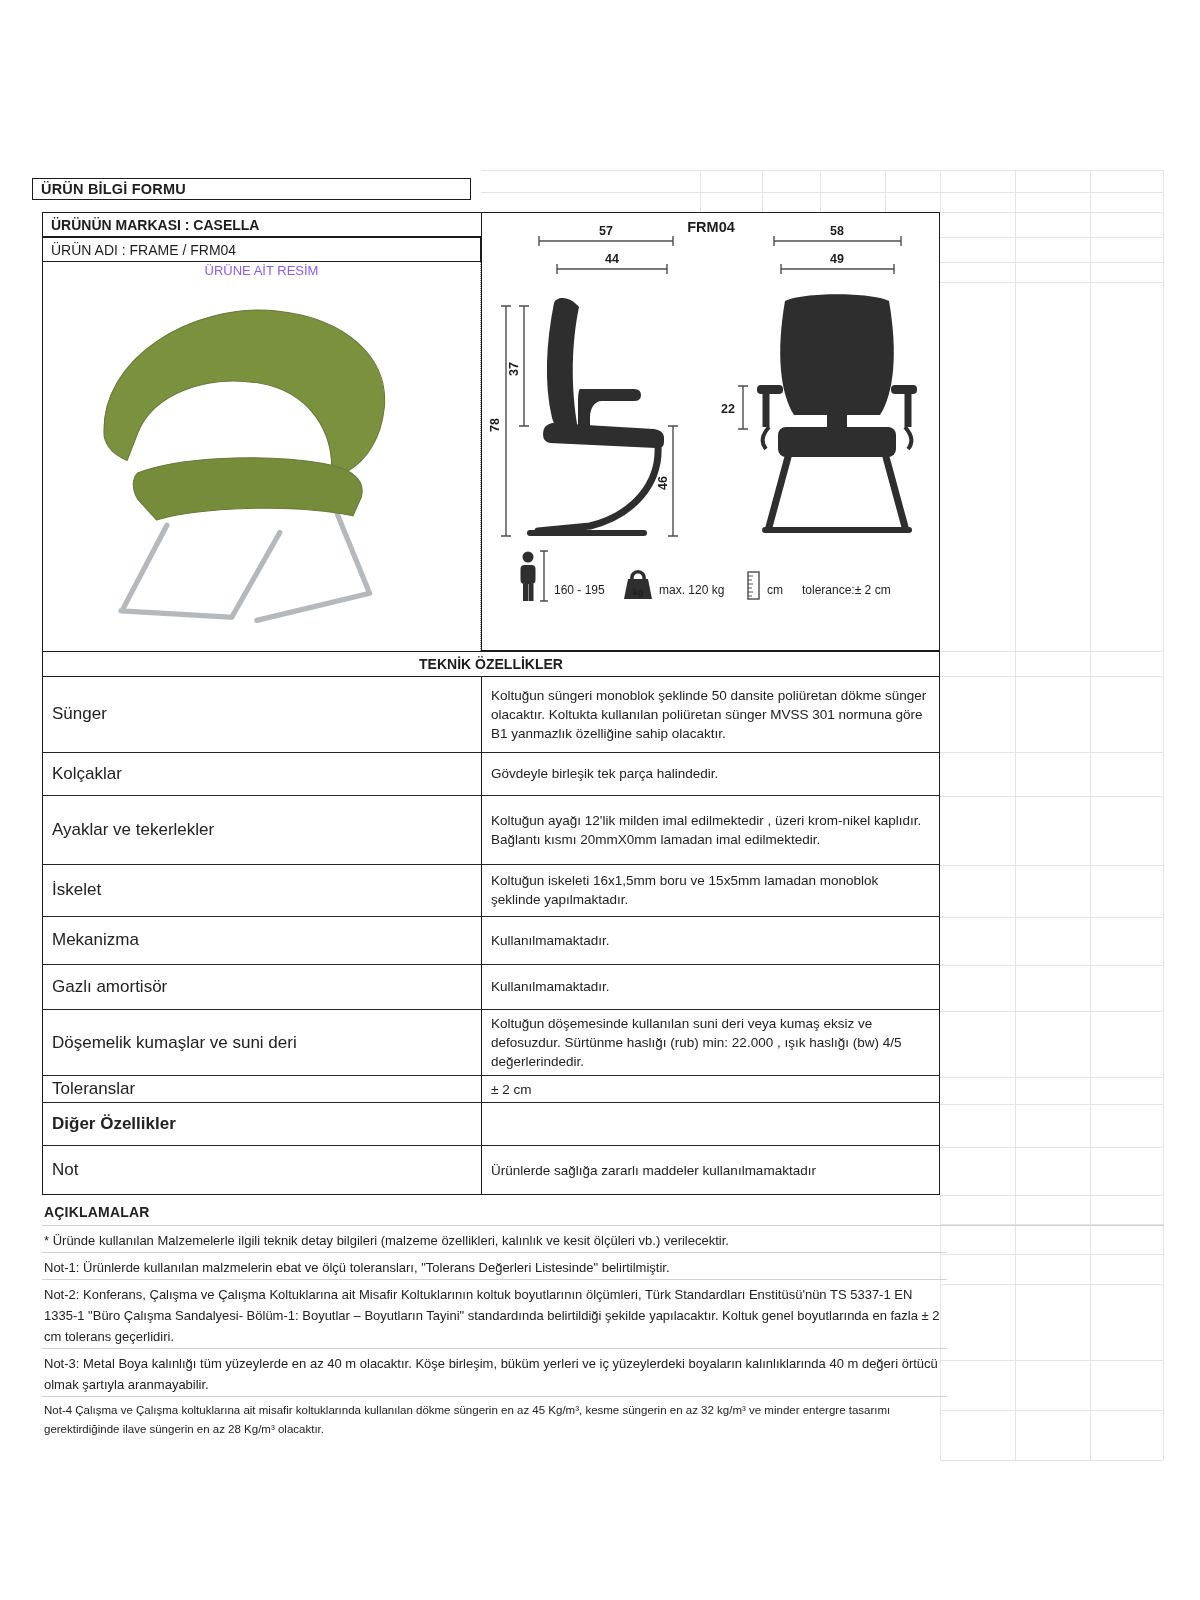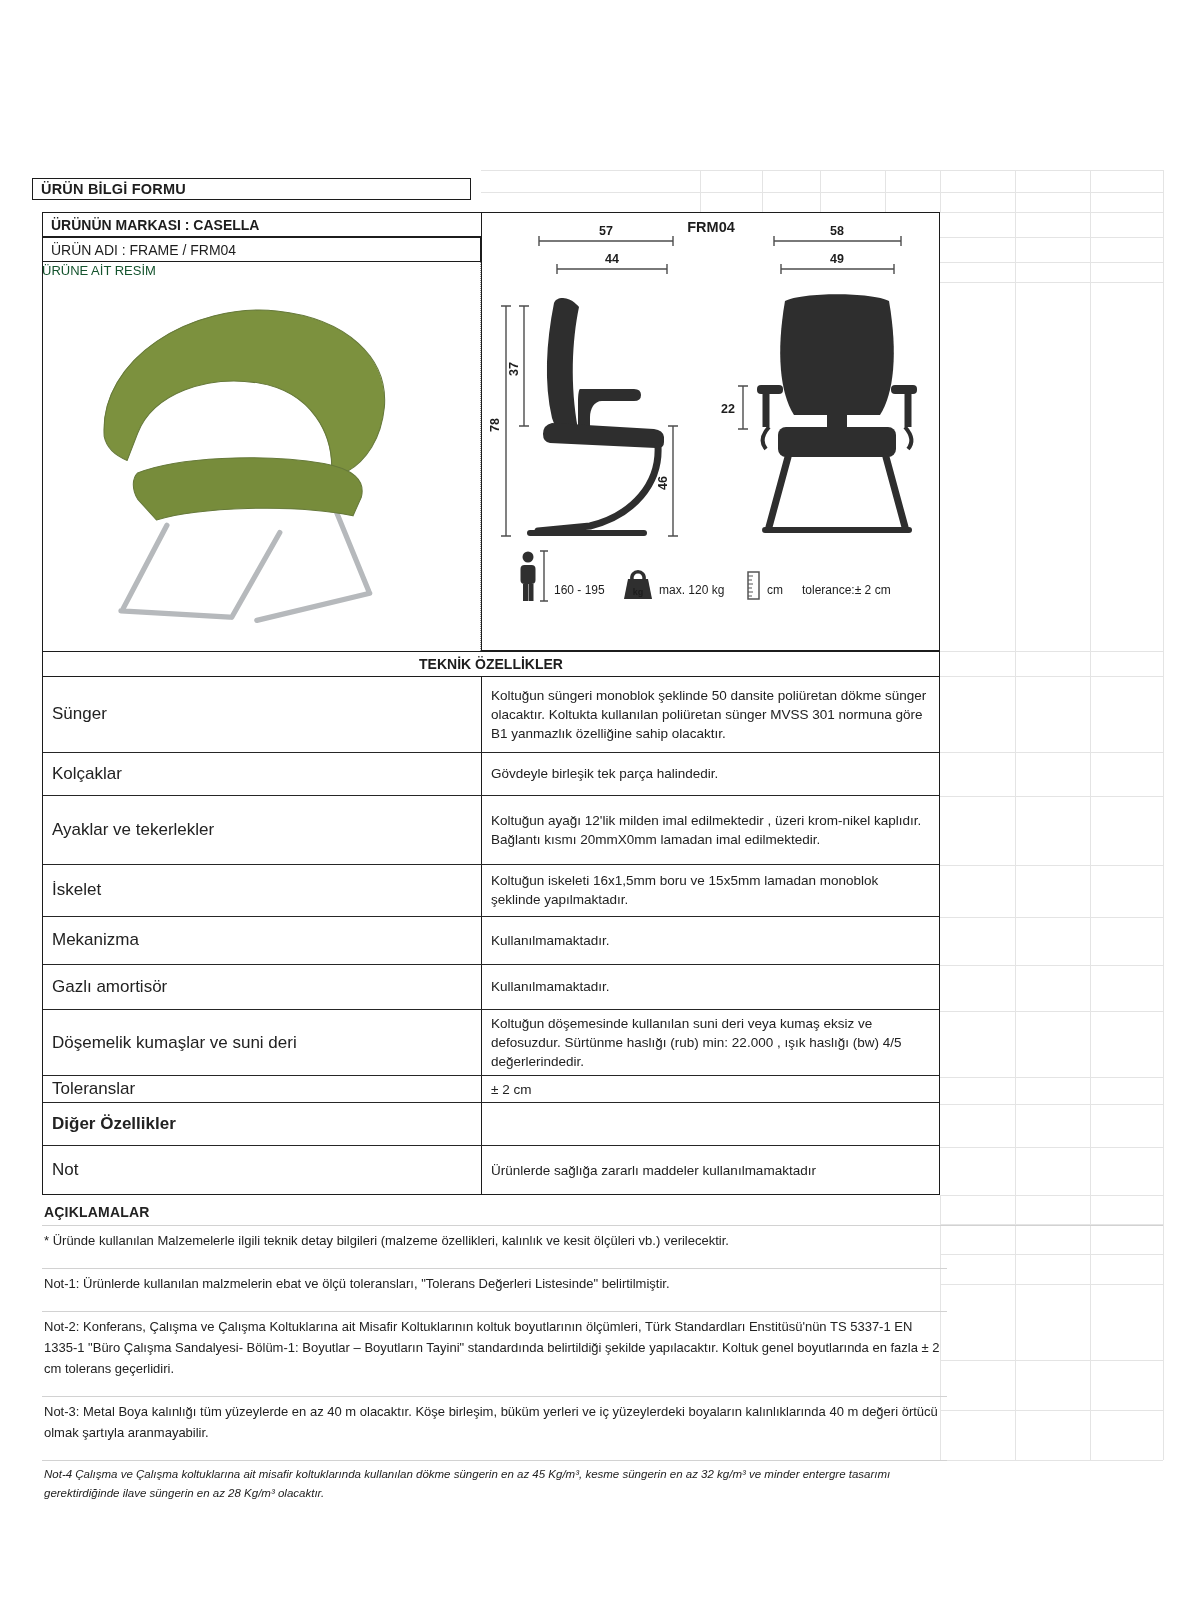--- a/index.html
+++ b/index.html
@@ -8,42 +8,42 @@
     position:relative; width:1200px; height:1600px; background:#fff;
     font-family:"Liberation Sans", sans-serif; color:#1d1d1d; overflow:hidden;
   }
   
   .gl { position:absolute; background:#e4e4e4; }
   
   .cell { position:absolute; border:1.5px solid #1c1c1c; background:#fff; }
   .cell-inner { padding-left:8px; display:flex; align-items:center; height:100%; }
   .title-row { font-weight:bold; font-size:14.5px; letter-spacing:0.2px; }
   .hdr-cell { font-size:14px; }
-  .caption { position:absolute; left:42px; top:263px; width:439px; text-align:left;
-             font-size:13px; color:#14532d; }
+  .caption { position:absolute; left:42px; top:263px; width:439px; text-align:center;
+             font-size:13px; color:#8b5cf6; }
   .img-cell { position:absolute; left:42px; top:262px; width:439px; height:389px;
               border-left:1.5px solid #1c1c1c; border-right:1px dotted #8f8f8f; }
   .diagram-panel { position:absolute; left:481px; top:212px; width:459px; height:439px;
                    border:1.5px solid #1c1c1c; background:#fff; }
   
   .tech { position:absolute; left:42px; top:651px; width:898px; height:544px;
           border:1.5px solid #1c1c1c; display:flex; flex-direction:column; background:#fff; }
   .tech-header { height:25px; border-bottom:1.5px solid #1c1c1c; display:flex;
                  align-items:center; justify-content:center; font-weight:bold; font-size:14px; }
   .trow { display:flex; border-bottom:1px solid #262626; }
   .trow:last-child { border-bottom:none; }
   .tlabel { width:439px; border-right:1.5px solid #1c1c1c; display:flex; align-items:center;
             padding-left:9px; font-size:17px; color:#222; }
   .tvalue { flex:1; display:flex; align-items:center; padding:4px 10px 4px 9px;
             font-size:13.5px; line-height:19px; color:#222; }
   
   .notes { position:absolute; left:42px; top:1200px; width:1121px; font-size:13px; color:#222; }
   .notes-title { font-weight:bold; font-size:14px; padding:4px 0 5px 2px;
                  border-bottom:1px solid #d2d2d2; letter-spacing:0.2px; }
-  .note { padding:4px 2px 17px 2px; line-height:21px; border-bottom:1px solid #d2d2d2; max-width:905px; }
+  .note { padding:4px 2px 1px 2px; line-height:21px; border-bottom:1px solid #d2d2d2; max-width:905px; }
   .note.small { font-size:11.5px; line-height:19px; }
   svg { font-family:"Liberation Sans", sans-serif; }
   svg text { fill:#1d1d1d; }
   .dim-num { font-size:12.5px; font-weight:bold; }
   .legend-txt { font-size:12px; }
 </style>
 </head>
 <body>
 
 <div class="page">
@@ -229,16 +229,16 @@
       <div class="tvalue">Ürünlerde sağlığa zararlı maddeler kullanılmamaktadır</div>
     </div>
   </div>
 
   <div class="notes">
     <div class="notes-title">AÇIKLAMALAR</div>
     <div class="note">* Üründe kullanılan Malzemelerle ilgili teknik detay bilgileri (malzeme özellikleri, kalınlık ve kesit ölçüleri vb.)  verilecektir.</div>
     <div class="note">Not-1: Ürünlerde kullanılan malzmelerin ebat ve ölçü toleransları, "Tolerans Değerleri Listesinde" belirtilmiştir.</div>
     <div class="note">Not-2: Konferans, Çalışma ve Çalışma Koltuklarına ait  Misafir Koltuklarının koltuk boyutlarının ölçümleri, Türk Standardları Enstitüsü'nün TS 5337-1 EN 1335-1 "Büro Çalışma Sandalyesi- Bölüm-1: Boyutlar – Boyutların Tayini" standardında belirtildiği şekilde yapılacaktır. Koltuk genel boyutlarında en fazla ± 2 cm tolerans geçerlidiri.</div>
     <div class="note">Not-3: Metal Boya kalınlığı tüm yüzeylerde en az 40 m  olacaktır. Köşe birleşim, büküm yerleri ve iç yüzeylerdeki boyaların kalınlıklarında 40 m değeri örtücü olmak şartıyla aranmayabilir.</div>
-    <div class="note small" style="border-bottom:none;font-style:italic;">Not-4 Çalışma ve Çalışma koltuklarına ait misafir koltuklarında kullanılan dökme süngerin en az 45 Kg/m³, kesme süngerin en az 32 kg/m³ ve minder entergre tasarımı gerektirdiğinde ilave süngerin en az 28 Kg/m³ olacaktır.</div>
+    <div class="note small" style="border-bottom:none;">Not-4 Çalışma ve Çalışma koltuklarına ait misafir koltuklarında kullanılan dökme süngerin en az 45 Kg/m³, kesme süngerin en az 32 kg/m³ ve minder entergre tasarımı gerektirdiğinde ilave süngerin en az 28 Kg/m³ olacaktır.</div>
   </div>
 
 </div>
 
 </body></html>

